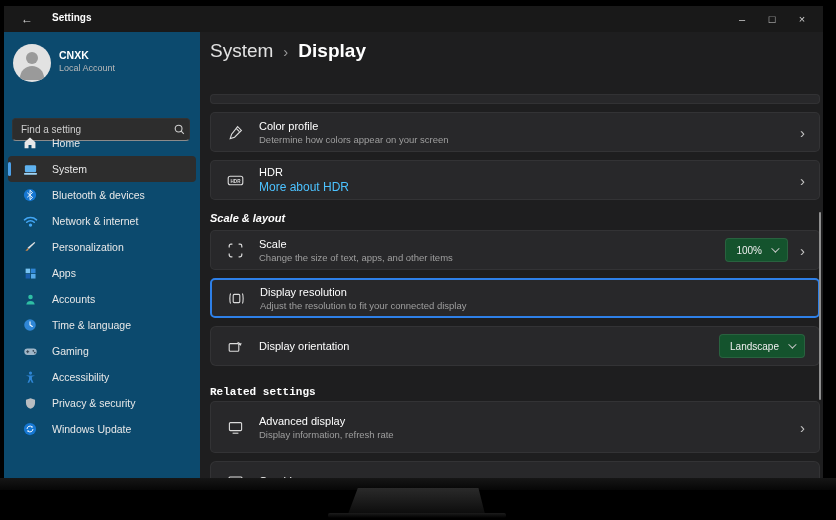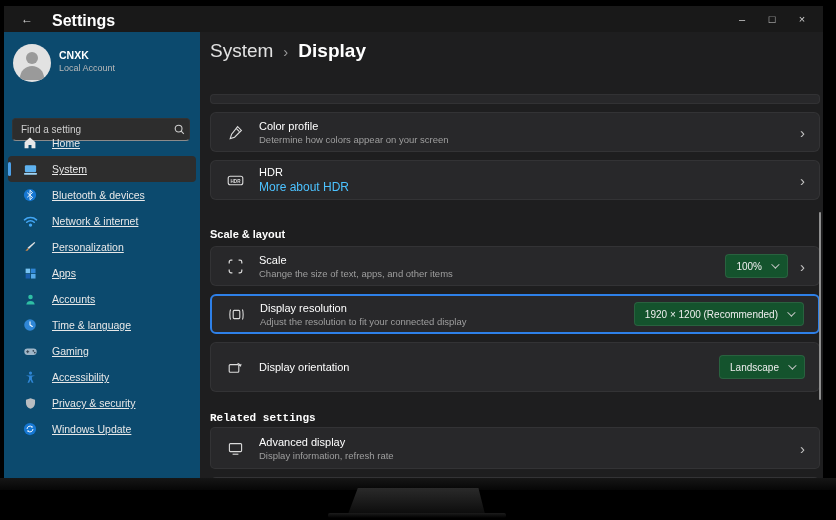--- a/index.html
+++ b/index.html
@@ -15,21 +15,21 @@
   #stand { position:absolute; left:335px; top:488px; width:163px; height:26px;
            background:linear-gradient(#2a2a2a,#0c0c0c);
            clip-path:polygon(14% 0, 88% 0, 92% 100%, 8% 100%); }
   #stand-base { position:absolute; left:328px; top:513px; width:178px; height:5px;
                 background:linear-gradient(#1c1c1c,#000); border-radius:2px; }
 
   
   #titlebar { position:absolute; left:0; top:0; width:819px; height:26px; background:#191919; }
   .back-btn { position:absolute; left:12px; top:4px; width:22px; height:18px;
               color:#d8d8d8; font-size:12px; display:flex; align-items:center; justify-content:center; }
-  .app-title { position:absolute; left:40px; top:6px; font-size:16px; font-weight:bold; color:#fff;padding-left:8px; }
+  .app-title { position:absolute; left:40px; top:6px; font-size:10px; font-weight:bold; color:#fff;padding-left:8px; }
   .win-controls { position:absolute; right:6px; top:0; height:26px; display:flex; }
   .win-btn { width:30px; height:26px; display:flex; align-items:center; justify-content:center;
              color:#cfcfcf; font-size:11px; }
 
   
   #sidebar { position:absolute; left:0; top:26px; width:196px; height:446px; background:#0c4a6e; }
   .avatar { position:absolute; left:9px; top:12px; width:38px; height:38px; border-radius:50%;
             background:#e2e2e2; overflow:hidden; }
   .avatar .head { position:absolute; left:13px; top:8px; width:12px; height:12px; border-radius:50%; background:#9a9a9a; }
   .avatar .body { position:absolute; left:7px; top:22px; width:24px; height:14px; border-radius:12px 12px 0 0; background:#9a9a9a; }
@@ -39,55 +39,55 @@
   .search-box { position:absolute; left:8px; top:62px; width:178px; height:23px;
                 background:#2d2d2d; border:1px solid #333; border-bottom:1px solid #8b8b8b;
                 border-radius:4px; display:flex; align-items:center;margin-top:24px; }
   .search-box input { flex:1; background:transparent; border:none; outline:none; color:#cfcfcf;
                       font-size:10px; padding:0 8px; font-family:"Liberation Sans", sans-serif; }
   .search-box input::placeholder { color:#cfcfcf; }
   .search-glyph { width:20px; color:#cfcfcf; display:flex; justify-content:center; }
 
   #nav { position:absolute; left:4px; top:98px; width:188px; }
   .nav-item { position:relative; height:26px; display:flex; align-items:center; gap:14px;
-              padding-left:14px; border-radius:4px; color:#e8e8e8; font-size:10.5px;text-decoration:underline; }
+              padding-left:14px; border-radius:4px; color:#e8e8e8; font-size:10.5px; }
   .nav-item.selected { background:#2d2d2d; }
   .nav-item .pill { position:absolute; left:0; top:6px; width:3px; height:14px; border-radius:2px;
                     background:var(--pill,#4ca0e8); }
   .nav-ico { width:16px; height:16px; display:flex; align-items:center; justify-content:center; flex:0 0 16px; }
 
   
   #content { position:absolute; left:202px; top:26px; width:617px; height:446px; }
   .breadcrumb { position:absolute; left:4px; top:8px; display:flex; align-items:baseline; gap:10px; }
   .bc-parent { font-size:19px; color:#e2e2e2; }
   .bc-sep { font-size:15px; color:#9a9a9a; }
   .bc-current { font-size:19px; font-weight:bold; color:#fff; }
 
   .col { position:absolute; left:4px; top:62px; width:610px; }
   .sliver { height:10px; background:#28282a; border-radius:4px; border:1px solid rgba(255,255,255,.05); }
 
   .card { background:#28282a; border:1px solid rgba(255,255,255,.055); border-radius:5px;
           display:flex; align-items:center; padding:0 14px 0 16px; margin-top:8px; }
-  .card.h40 { height:40px;border-radius:6px; } .card.h38 { height:50px;border-radius:6px; } .card.h42 { height:42px;margin-top:7px; }
+  .card.h40 { height:40px; } .card.h38 { height:40px;border-radius:6px; } .card.h42 { height:52px;margin-top:7px; }
   .card.focused { border:2px solid var(--accent,#2e80e8); }
   .row-ico { width:17px; height:17px; margin-right:15px; color:#dcdcdc; flex:0 0 17px; }
   .row-text { flex:1; display:flex; flex-direction:column; gap:2px; }
   .row-title { font-size:11px; color:#fff; }
   .row-sub { font-size:9.5px; color:#9f9f9f; }
   .row-link { font-size:12px; color:var(--link,#4cc2ff); }
   .chev-right { font-size:15px; color:#c4c4c4; line-height:1; margin-left:12px; }
 
   .dropdown { height:24px; background:#14532d; border:1px solid rgba(255,255,255,.09);
               border-radius:4px; display:flex; align-items:center; gap:9px; padding:0 10px;
               font-size:10px; color:#efefef; white-space:nowrap; }
   .chev-down { width:6px; height:6px; border-right:1.3px solid #c9c9c9; border-bottom:1.3px solid #c9c9c9;
                transform:rotate(45deg) translateY(-2px); }
 
   .section-label { font-size:11px; font-weight:bold; color:#fff; }
-  .lbl-scale { margin-top:28px; margin-bottom:-2px; }
+  .lbl-scale { margin-top:12px; margin-bottom:-2px;font-style:italic; }
   .lbl-related { margin-top:20px; margin-bottom:-4px;font-family:Liberation Mono, monospace; }
 
   .scrollbar { position:absolute; left:613px; top:180px; width:2px; height:188px;
                background:#8f8f8f; border-radius:1px; }
 
   svg { display:block; }
 </style>
 </head>
 <body>
 
@@ -301,24 +301,20 @@
           <span class="row-ico">
             <svg width="17" height="17" viewBox="0 0 17 17" fill="none" stroke="#dcdcdc" stroke-width="1.1">
                 <rect x="5.2" y="4.4" width="6.6" height="8.2" rx="1"></rect>
                 <path d="M2.6 3.4c-1 1.8-1 8.4 0 10.2M14.4 3.4c1 1.8 1 8.4 0 10.2"></path>
               </svg>
           </span>
           <span class="row-text">
             <span class="row-title">Display resolution</span>
             <span class="row-sub">Adjust the resolution to fit your connected display</span>
           </span>
-          <span class="dropdown">
-            <span>1920 × 1200 (Recommended)</span>
-            <span class="chev-down"></span>
-          </span>
         </div>
 
         <div class="card h38">
           <span class="row-ico">
             <svg width="17" height="17" viewBox="0 0 17 17" fill="none" stroke="#dcdcdc" stroke-width="1.1">
                 <rect x="2.2" y="5.6" width="9.6" height="7.6" rx="1"></rect>
                 <path d="M13.8 7.2a4.6 4.6 0 00-3.2-2.9"></path>
                 <path d="M14.6 4.8l-.7 2.6-2.5-.9z" fill="#dcdcdc" stroke="none"></path>
               </svg>
           </span>

